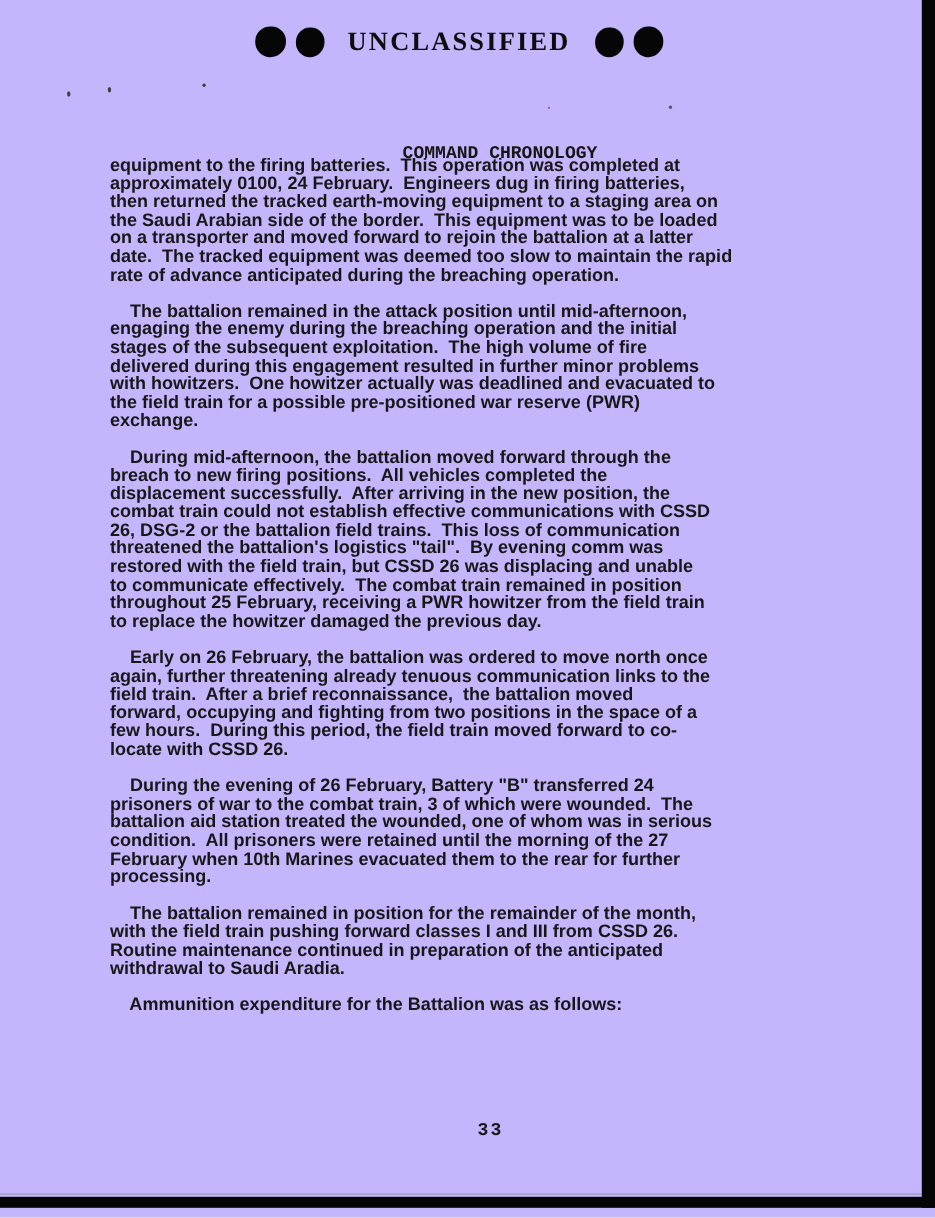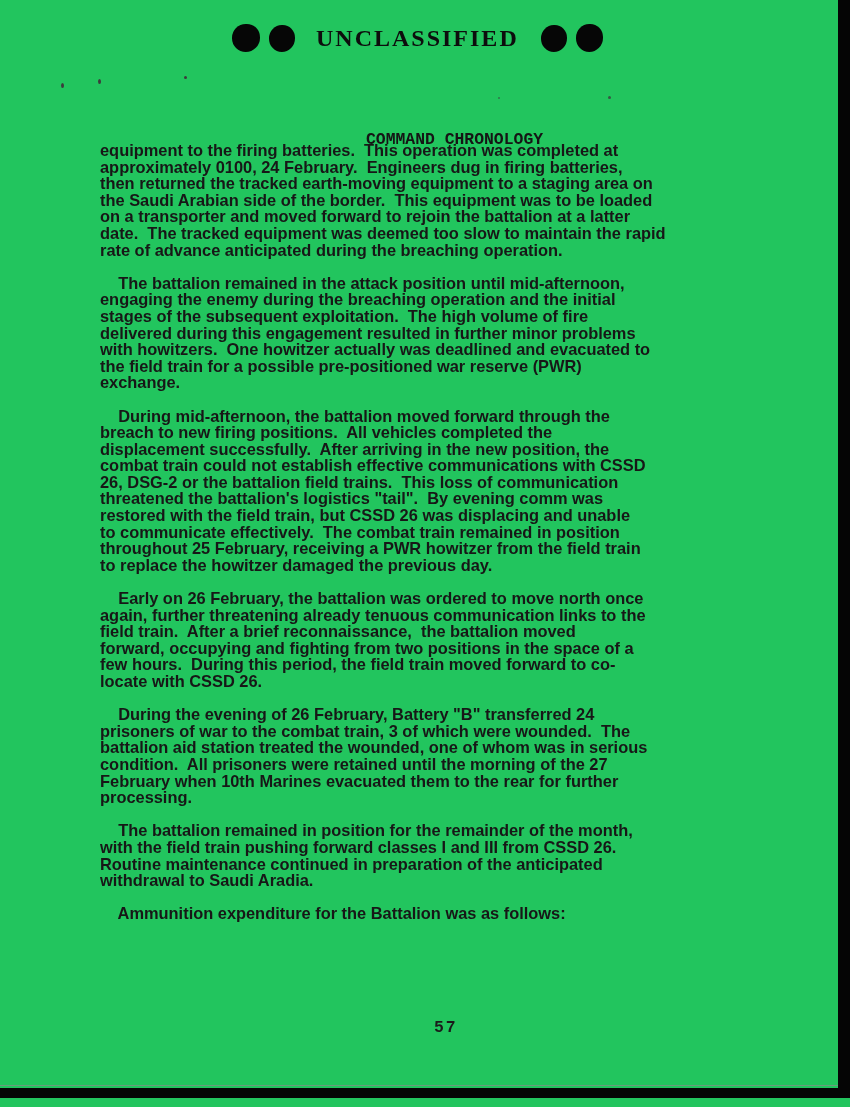--- a/index.html
+++ b/index.html
@@ -4,21 +4,21 @@
 <style>
   html, body {
     margin: 0;
     padding: 0;
     background: #ffffff;
   }
   .page {
     position: relative;
     width: 850px;
     height: 1107px;
-    background: #22c55e;
+    background: #c4b5fd;
     overflow: hidden;
     font-family: "Liberation Mono", "DejaVu Sans Mono", monospace;
     color: #161616;
   }
   
   .stamp-header {
     position: absolute;
     left: 232px;
     top: 22px;
     height: 32px;
@@ -174,21 +174,21 @@
 February when 10th Marines evacuated them to the rear for further
 processing.
 
     The battalion remained in position for the remainder of the month,
 with the field train pushing forward classes I and III from CSSD 26.
 Routine maintenance continued in preparation of the anticipated
 withdrawal to Saudi Aradia.
 
     Ammunition expenditure for the Battalion was as follows:</pre>
 
-  <div class="page-number">57</div>
+  <div class="page-number">33</div>
 
   <span class="scan-speck speck-1"></span>
   <span class="scan-speck speck-2"></span>
   <span class="scan-speck speck-3"></span>
   <span class="scan-speck speck-4"></span>
   <span class="scan-speck speck-5"></span>
 
   <div class="scan-edge-hairline"></div>
   <div class="scan-edge-right"></div>
   <div class="scan-edge-bottom"></div>

